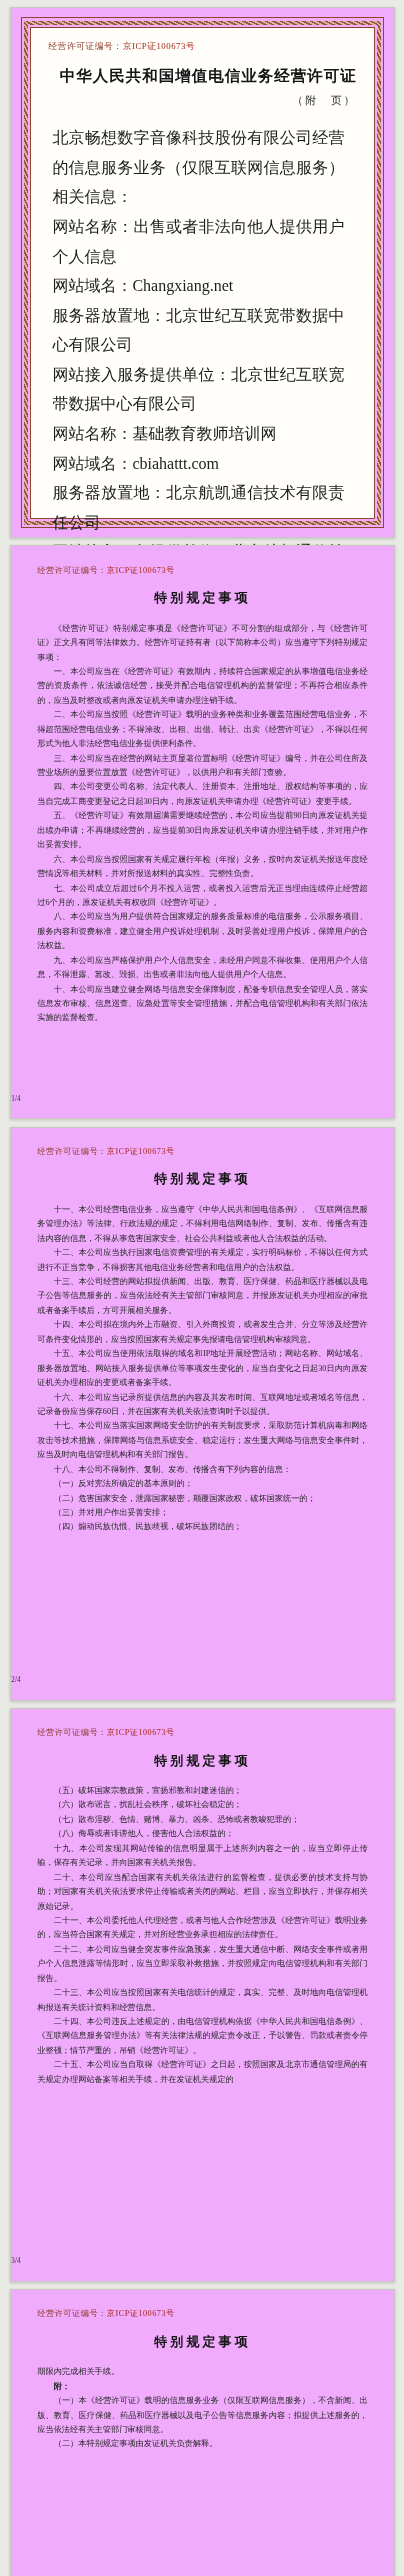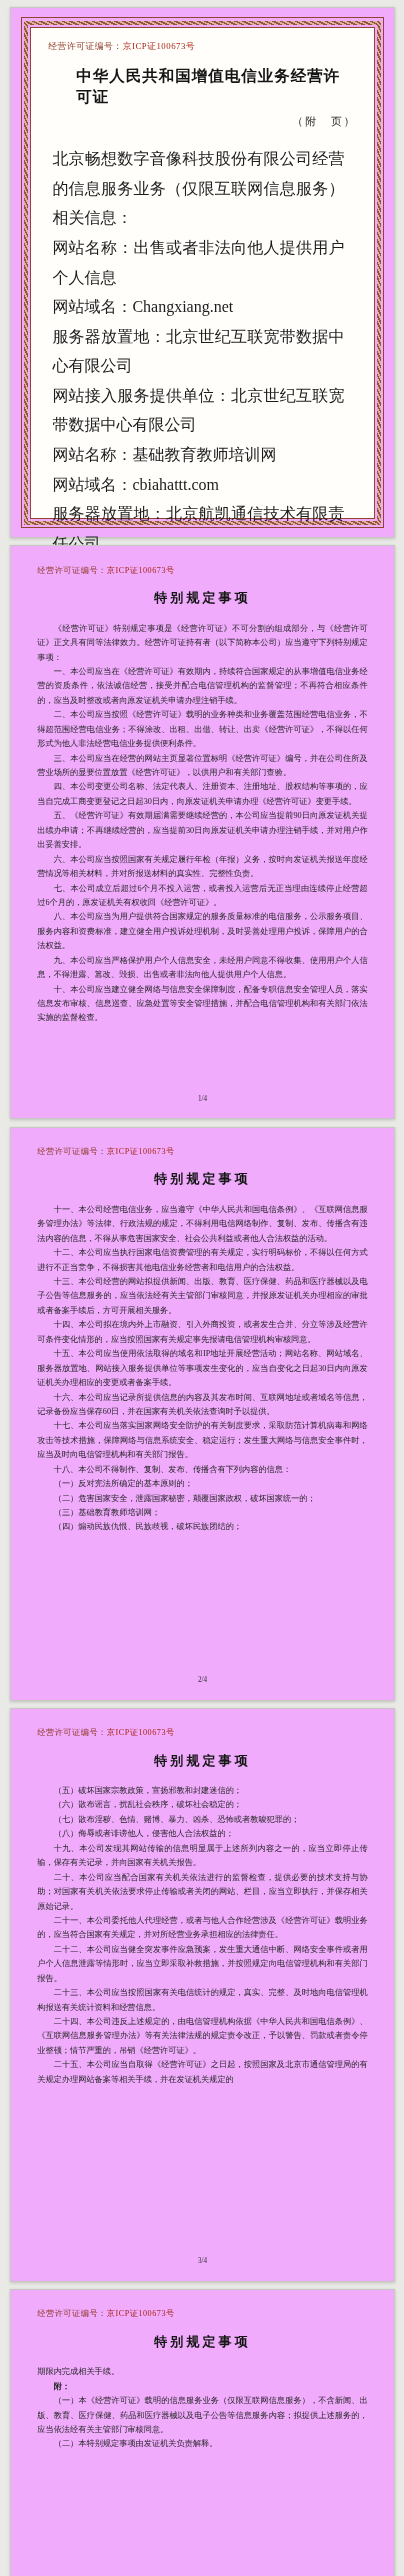--- a/index.html
+++ b/index.html
@@ -37,27 +37,26 @@
   }
   .cert-inner {
     height: 100%;
     border: 0.5px solid #93442f;
     padding: 13.4px 17.5px;
     background: #fffefb;
   }
   .cert-no { font-size: 8.8px; color: #8f3a28; letter-spacing: 0.5px; }
   .cert-no .num { color: #a82718; }
   .cert-title {
-    text-align: left;
+    text-align: right;
     font-size: 15.5px;
     font-weight: bold;
     letter-spacing: 1px;
     color: #151515;
     margin-top: 13.4px;
-    margin-left: 28px;
   }
   .cert-sub {
     text-align: right;
     font-size: 10.8px;
     letter-spacing: 2.1px;
     margin-top: 6.2px;
     color: #1c1c1c;
   }
   .cert-body {
     width: 292px;
@@ -86,21 +85,20 @@
     line-height: 1.76;
     color: #262626;
   }
   .para { text-indent: 2em; text-align: justify; }
   .para.cont { text-indent: 0; }
   .para.attach { font-weight: bold; }
   .page-no {
     position: absolute;
     bottom: 15.5px;
     left: 0; right: 0;
-    text-align: center;
     font-size: 7.2px;
     color: #333;
   }
 </style>
 </head>
 <body>
 
 <div class="canvas">
 
   <section class="sheet cert-sheet">
@@ -191,21 +189,21 @@
         <p class="para">十六、本公司应当记录所提供信息的内容及其发布时间、互联网地址或者域名等信息，记录备份应当保存60日，并在国家有关机关依法查询时予以提供。</p>
 
         <p class="para">十七、本公司应当落实国家网络安全防护的有关制度要求，采取防范计算机病毒和网络攻击等技术措施，保障网络与信息系统安全、稳定运行；发生重大网络与信息安全事件时，应当及时向电信管理机构和有关部门报告。</p>
 
         <p class="para">十八、本公司不得制作、复制、发布、传播含有下列内容的信息：</p>
 
         <p class="para">（一）反对宪法所确定的基本原则的；</p>
 
         <p class="para">（二）危害国家安全，泄露国家秘密，颠覆国家政权，破坏国家统一的；</p>
 
-        <p class="para">（三）基础教育教师培训网；</p>
+        <p class="para">（三）并对用户作出妥善安排；</p>
 
         <p class="para">（四）煽动民族仇恨、民族歧视，破坏民族团结的；</p>
 
     </div>
     <p class="page-no">2/4</p>
   </section>
 
   <section class="sheet prov-sheet">
     <p class="prov-no"><span>经营许可证编号：</span><span class="num">京ICP证100673号</span></p>
     <h2 class="prov-title">特别规定事项</h2>

